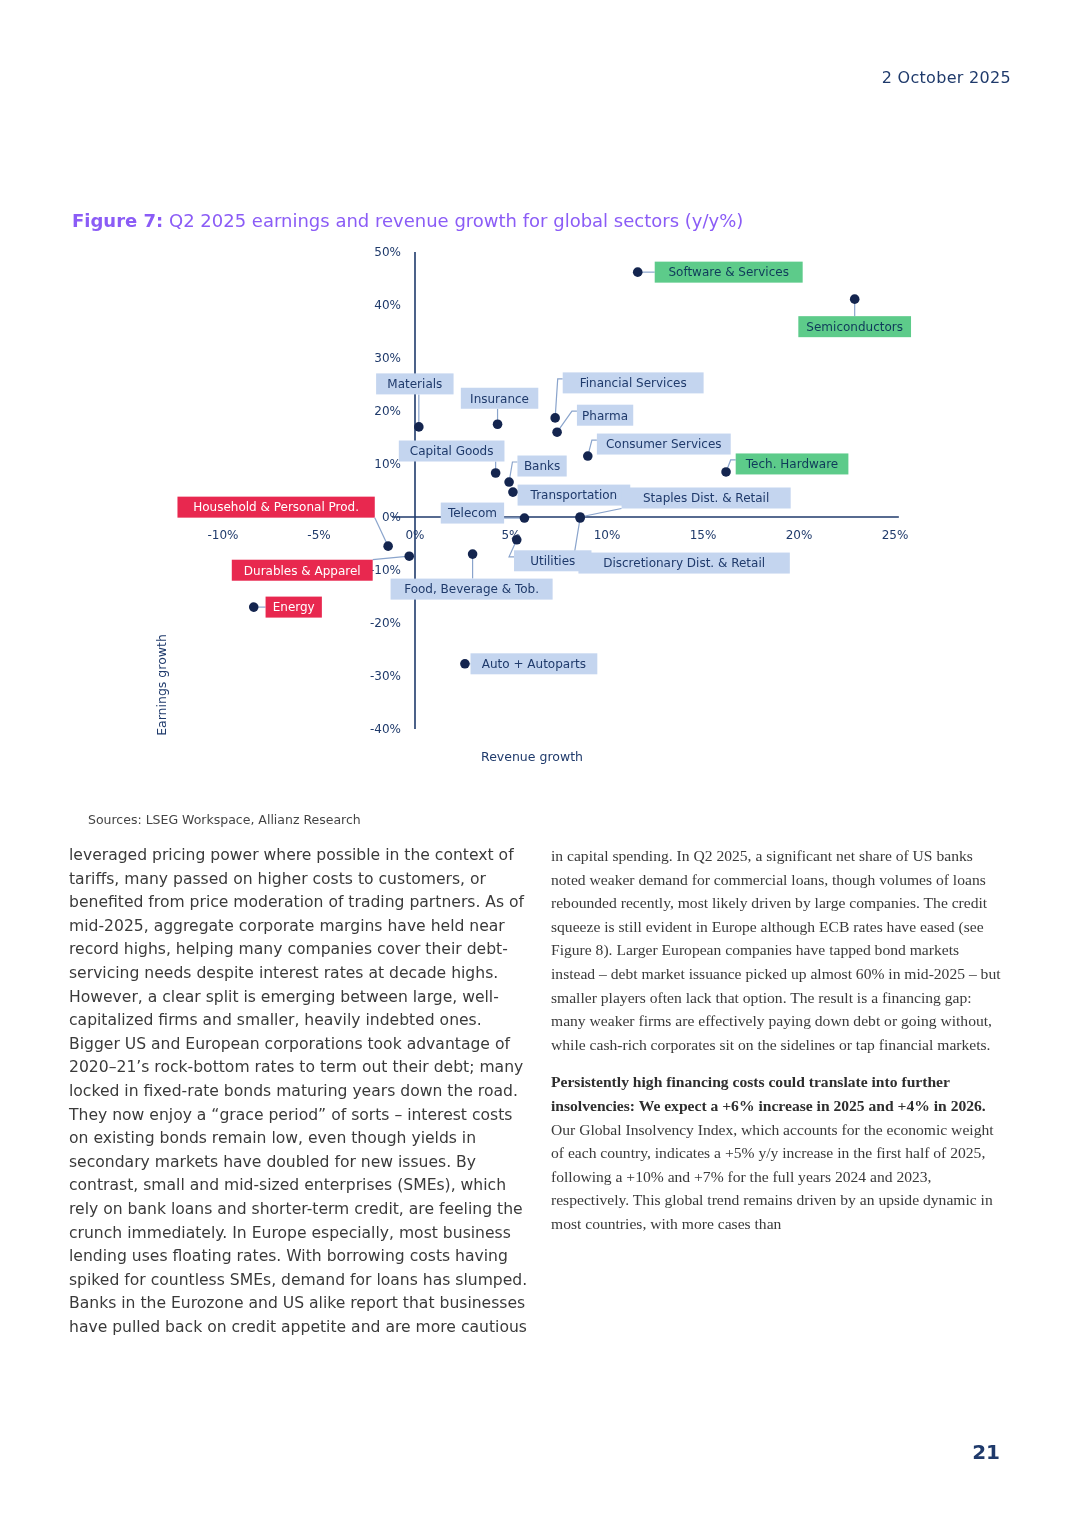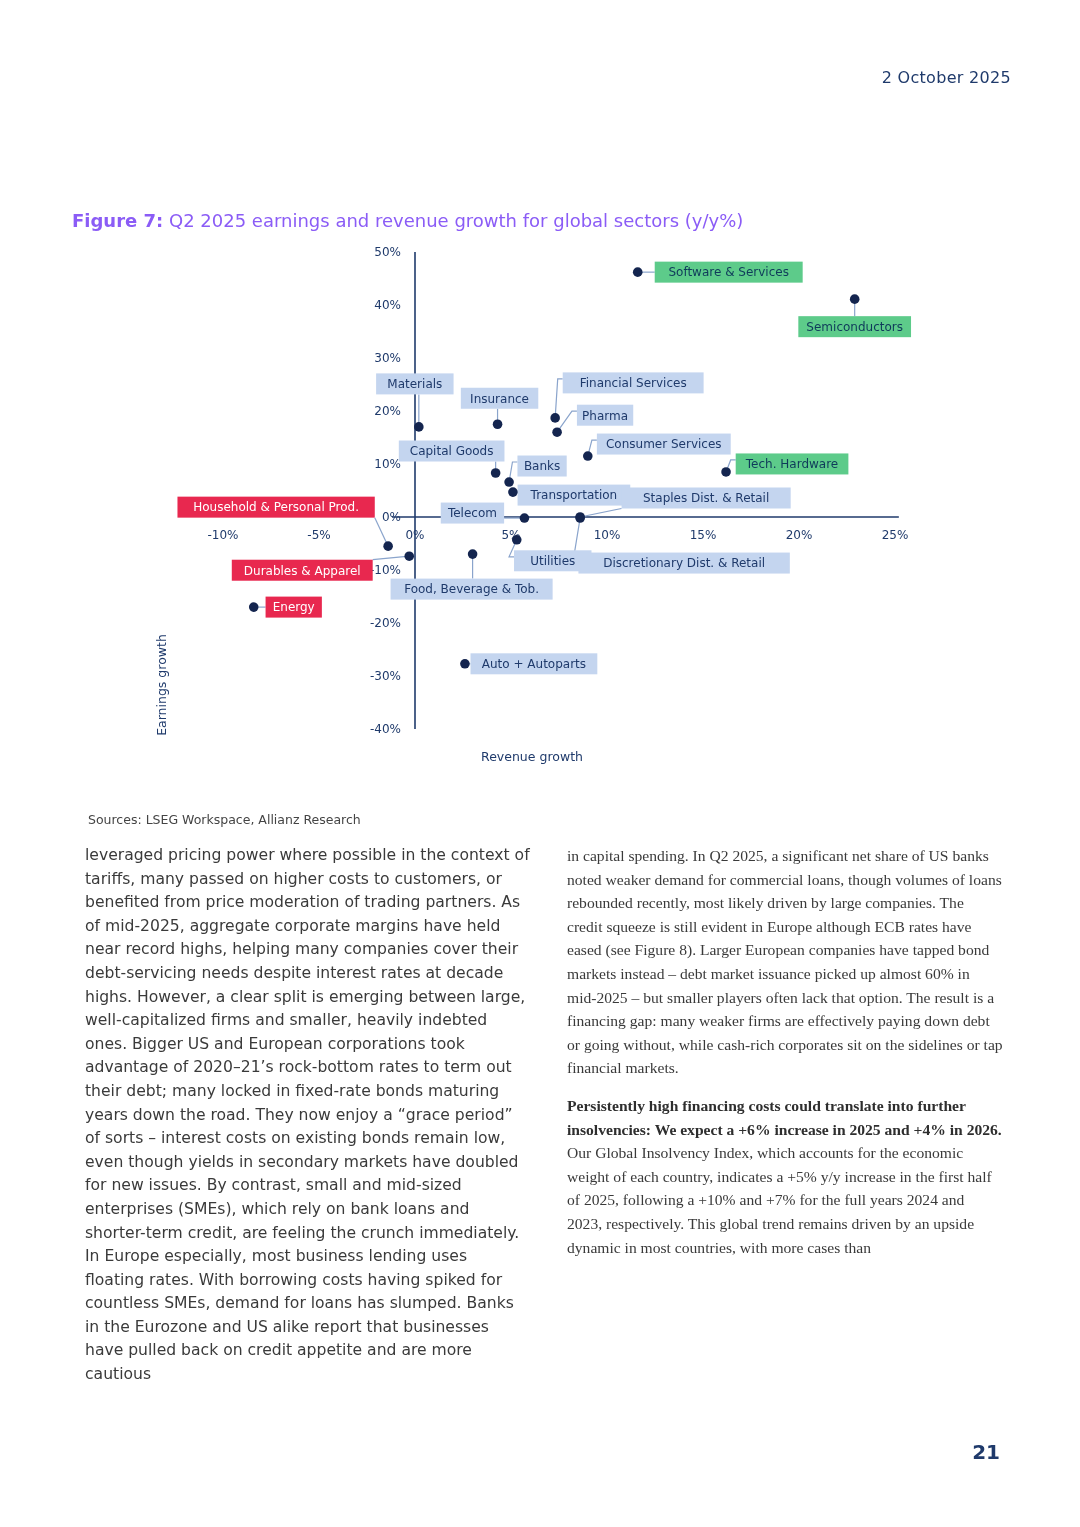--- a/index.html
+++ b/index.html
@@ -3,21 +3,21 @@
 <meta charset="utf-8">
 <style>
   html, body { margin:0; padding:0; background:#ffffff; }
   body { width:1080px; height:1527px; position:relative; font-family:"DejaVu Sans", sans-serif; color:#3c3c3c; overflow:hidden; }
   .date { position:absolute; right:69px; top:68px; font-size:16px; color:#1f3a6b; letter-spacing:0.3px;text-align:right; }
   .fig-title { position:absolute; left:72px; top:210px; font-size:18px; color:#8b5cf6; }
   .fig-title b { font-weight:bold; }
   #chart { position:absolute; left:0; top:230px; width:1080px; height:550px; }
   .sources { position:absolute; left:88px; top:780px; font-size:12.5px; color:#444;margin-top:32px; }
   .col { position:absolute; top:844px; width:462px; font-size:15.6px; line-height:23.6px; color:#3a3a3a; }
-  .col p { margin:0 0 14px 16px; }
+  .col p { margin:0 0 14px 0; }
   .col-left { left:69px; }
   .col-right { left:551px; width:452px;font-family:Liberation Serif, serif; }
   .bold { font-weight:bold; color:#2e2e2e; }
   .page-num { position:absolute; right:80px; top:1440px; font-size:20px; font-weight:bold; color:#1f3a6b; }
   svg text { font-family:"DejaVu Sans", sans-serif; }
 </style>
 </head>
 <body>
 
 <div class="date">2 October 2025</div>

